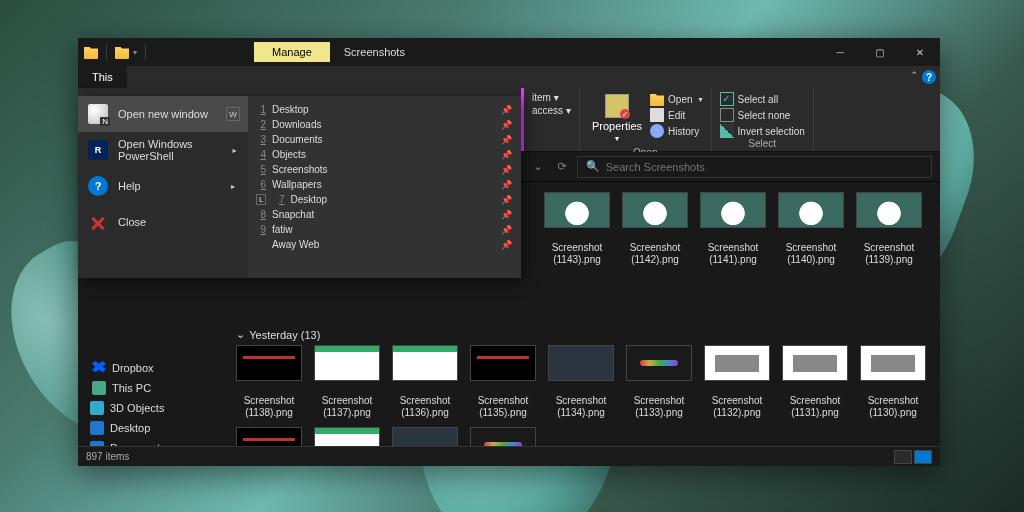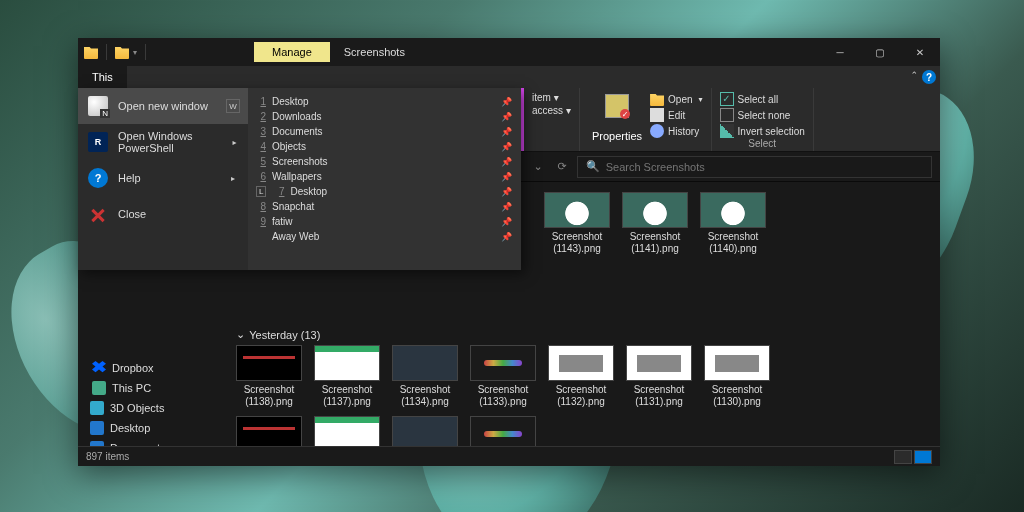--- a/index.html
+++ b/index.html
@@ -33,21 +33,21 @@
 
 .menubar { height: 22px; background: #2b2b2b; display: flex; align-items: center; position: relative; }
 .file-tab { background: #1a1a1a; color: #fff; padding: 4px 14px; height: 100%; display: flex; align-items: center; }
 .help-icon { margin-left: auto; margin-right: 4px; width: 14px; height: 14px; border-radius: 50%; background: #0078d4; color: #fff; display: flex; align-items: center; justify-content: center; font-size: 10px; font-weight: bold; }
 .chevron-up { position: absolute; right: 22px; top: 4px; color: #ccc; font-size: 9px; }
 
 .ribbon { height: 64px; background: #2b2b2b; display: flex; border-bottom: 1px solid #111; padding-left: 443px; }
 .ribbon-group { display: flex; flex-direction: column; border-right: 1px solid #3a3a3a; padding: 2px 8px; }
 .ribbon-group-label { color: #aaa; font-size: 10px; text-align: center; margin-top: auto; padding-bottom: 2px; }
 .ribbon-items { display: flex; gap: 4px; flex: 1; align-items: flex-start; }
-.ribbon-big-btn { display: flex; flex-direction: column; align-items: center; gap: 12px; padding: 4px; }
+.ribbon-big-btn { display: flex; flex-direction: column; align-items: center; gap: 2px; padding: 4px; }
 .ribbon-big-btn .ico { width: 24px; height: 24px; }
 .ribbon-list { display: flex; flex-direction: column; gap: 2px; padding-top: 2px; }
 .ribbon-small { display: flex; align-items: center; gap: 4px; color: #ddd; font-size: 10px; }
 .ribbon-small .ico { width: 14px; height: 14px; }
 .ico-props { background: #d4c468; border: 1px solid #999; position: relative; }
 .ico-props::after { content: '✓'; position: absolute; bottom: -2px; right: -2px; background: #d44; color: #fff; font-size: 8px; width: 10px; height: 10px; border-radius: 50%; display: flex; align-items: center; justify-content: center; }
 .ico-check { border: 1px solid #5ba; }
 .ico-check::before { content: '✓'; color: #5ba; font-size: 10px; display: block; text-align: center; }
 
 .navbar { height: 30px; background: #191919; display: flex; align-items: center; gap: 6px; padding: 0 8px; margin-left: 443px; border-bottom: 1px solid #0a0a0a; }
@@ -66,36 +66,36 @@
 .ico-pc { background: #4a8; border-radius: 2px; }
 .ico-3d { background: #3ac; border-radius: 2px; }
 .ico-doc { background: #2277cc; border-radius: 2px; }
 .ico-desk { background: #2277cc; border-radius: 2px; }
 
 .content { flex: 1; background: #191919; overflow: hidden; padding: 0 10px; position: relative; }
 .content-inner { position: absolute; top: 140px; left: 10px; right: 10px; }
 .group-header { color: #ddd; font-size: 11px; padding: 6px 0 4px; display: flex; align-items: center; gap: 4px; }
 .thumbs { display: flex; flex-wrap: wrap; gap: 12px; }
 .thumbs.offset { margin-left: 308px; }
-.thumb { display: flex; flex-direction: column; align-items: center; gap: 3px; width: 66px; }
+.thumb { display: flex; flex-direction: column; align-items: center; gap: 14px; width: 66px; }
 .thumb-img { width: 66px; height: 36px; background: #333; border: 1px solid #444; background-size: cover; position: relative; overflow: hidden; }
 .thumb-label { color: #ddd; font-size: 10px; text-align: center; line-height: 1.2; }
 .tv-a { background: radial-gradient(circle at 50% 60%, #fff 30%, #3a6a5f 32%); }
 .tv-b { background: #000; }
 .tv-b::after { content: ''; position: absolute; top: 30%; left: 10%; right: 10%; height: 3px; background: #b33; }
 .tv-c { background: #fff; }
 .tv-c::after { content: ''; position: absolute; top: 0; left: 0; right: 0; height: 6px; background: #3a6; }
 .tv-d { background: #1a1a1a; }
 .tv-d::after { content: ''; position: absolute; inset: 40% 20%; background: linear-gradient(90deg, #c44, #ca4, #4a4, #48c, #84c); border-radius: 8px; }
 .tv-f { background: #2a3540; }
 .tv-g { background: #fff; }
 .tv-g::before { content:''; position:absolute; inset:25% 15%; background:#888; }
 
 .file-menu {
-  position: absolute; top: 50px; left: 0; width: 443px; height: 182px;
+  position: absolute; top: 58px; left: 0; width: 443px; height: 182px;
   background: #86efac; display: flex; z-index: 10; box-shadow: 4px 4px 12px rgba(0,0,0,0.5);
 }
 .file-menu-left { width: 170px; background: #2b2b2b; display: flex; flex-direction: column; }
 .fm-item { display: flex; align-items: center; gap: 8px; padding: 6px 8px; color: #ddd; font-size: 11px; position: relative; }
 .fm-item.hover { background: #4a4a4a; }
 .fm-icon { width: 24px; height: 24px; flex-shrink: 0; display: flex; align-items: center; justify-content: center; }
 .fm-arrow { margin-left: auto; width: 14px; height: 14px; border: 1px solid #666; display: flex; align-items: center; justify-content: center; font-size: 8px; color: #ccc; }
 .fm-arrow.plain { border: none; }
 .ico-newwin { background: radial-gradient(circle at 30% 30%, #fff, #bbb); border-radius: 2px; position: relative; }
 .ico-newwin::after { content: 'N'; position: absolute; bottom: -2px; right: -2px; background: #333; color: #fff; font-size: 8px; padding: 0 2px; }
@@ -249,40 +249,56 @@
     </div>
 
     <div class="content">
       <div class="thumbs offset" style="position:absolute;top:10px;">
           <div class="thumb">
             <div class="thumb-img tv-a"></div>
             <div class="thumb-label">Screenshot (1143).png</div>
           </div>
           <div class="thumb">
             <div class="thumb-img tv-a"></div>
+            <div class="thumb-label">Screenshot (1142).png</div>
+          </div>
+          <div class="thumb">
+            <div class="thumb-img tv-a"></div>
             <div class="thumb-label">Screenshot (1141).png</div>
           </div>
           <div class="thumb">
             <div class="thumb-img tv-a"></div>
             <div class="thumb-label">Screenshot (1140).png</div>
+          </div>
+          <div class="thumb">
+            <div class="thumb-img tv-a"></div>
+            <div class="thumb-label">Screenshot (1139).png</div>
           </div>
         </div>
       <div class="content-inner">
         <div class="group-header">
             <span>⌄</span>
             <span>Yesterday (13)</span>
           </div>
         <div class="thumbs">
             <div class="thumb">
               <div class="thumb-img tv-b"></div>
               <div class="thumb-label">Screenshot (1138).png</div>
             </div>
             <div class="thumb">
               <div class="thumb-img tv-c"></div>
               <div class="thumb-label">Screenshot (1137).png</div>
+            </div>
+            <div class="thumb">
+              <div class="thumb-img tv-c"></div>
+              <div class="thumb-label">Screenshot (1136).png</div>
+            </div>
+            <div class="thumb">
+              <div class="thumb-img tv-b"></div>
+              <div class="thumb-label">Screenshot (1135).png</div>
             </div>
             <div class="thumb">
               <div class="thumb-img tv-f"></div>
               <div class="thumb-label">Screenshot (1134).png</div>
             </div>
             <div class="thumb">
               <div class="thumb-img tv-d"></div>
               <div class="thumb-label">Screenshot (1133).png</div>
             </div>
             <div class="thumb">

